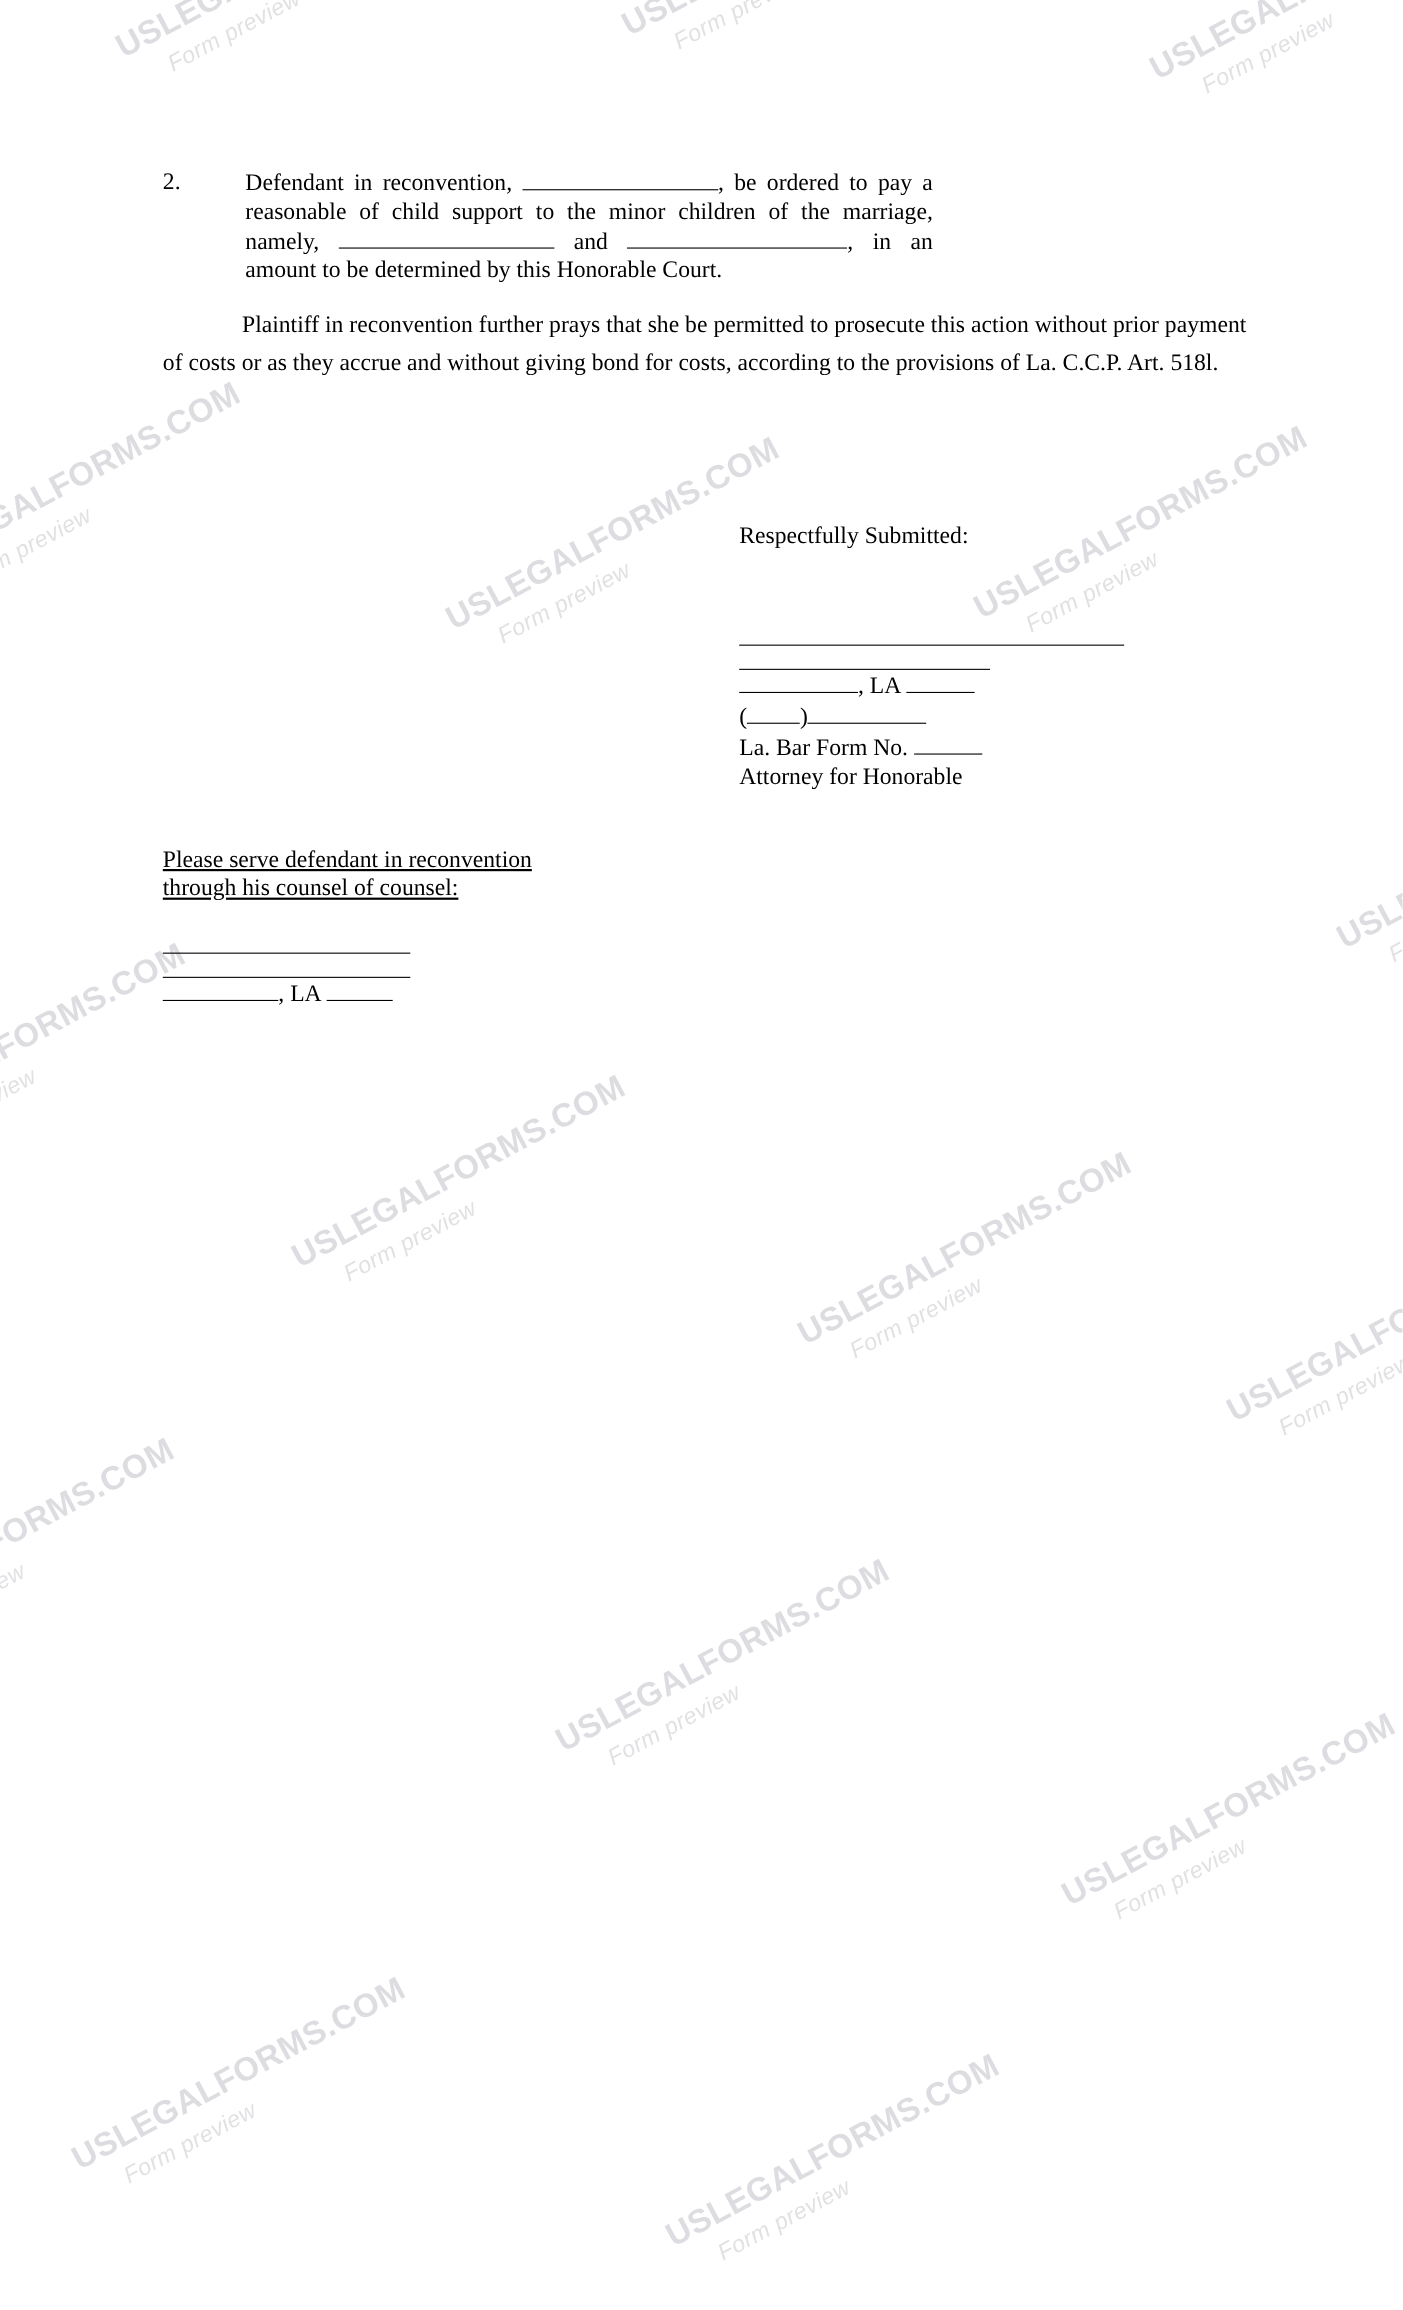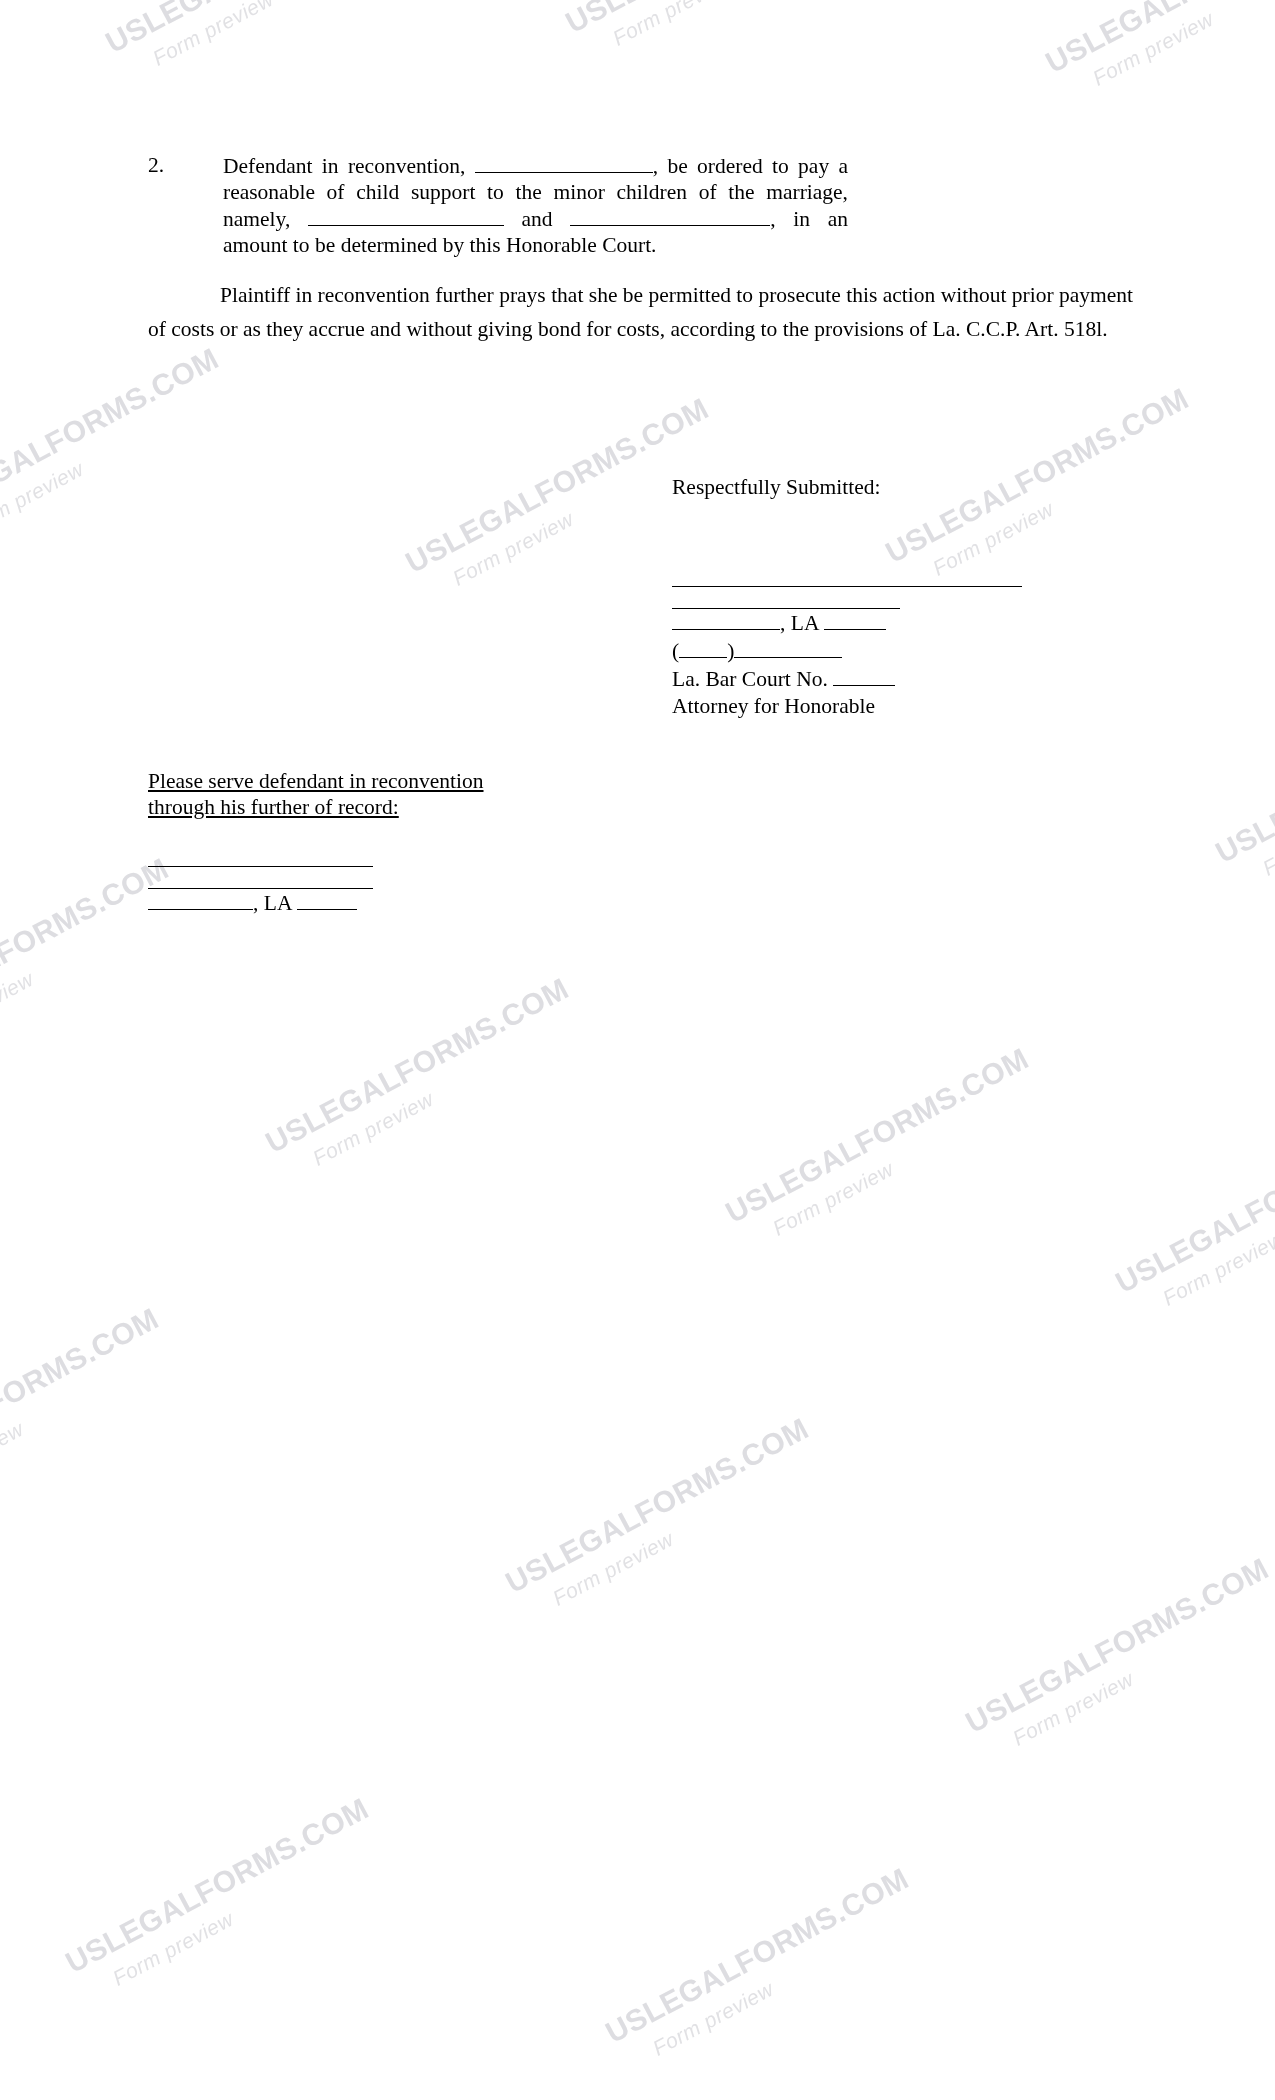--- a/index.html
+++ b/index.html
@@ -275,28 +275,28 @@
     <div class="blk" id="sig">
       <div class="rule r1"></div>
       <div class="rule r2"></div>
       <div class="line-text">
         <span class="u-city"></span><span>, LA</span> <span class="u-short"></span>
       </div>
       <div class="line-text">
         <span>(</span><span class="u-paren"></span><span>)</span><span class="u-city"></span>
       </div>
       <div class="line-text">
-        <span>La. Bar Court No.</span> <span class="u-short"></span>
+        <span>La. Bar Form No.</span> <span class="u-short"></span>
       </div>
       <div class="line-text">Attorney for Honorable</div>
     </div>
 
     <div class="blk" id="serve">
       <div>Please serve defendant in reconvention</div>
-      <div>through his further of record:</div>
+      <div>through his counsel of counsel:</div>
     </div>
 
     <div class="blk" id="serve-addr">
       <div class="rule s1"></div>
       <div class="rule s2"></div>
       <div class="line-text">
         <span class="u-city"></span><span>, LA</span> <span class="u-short"></span>
       </div>
     </div>
 

